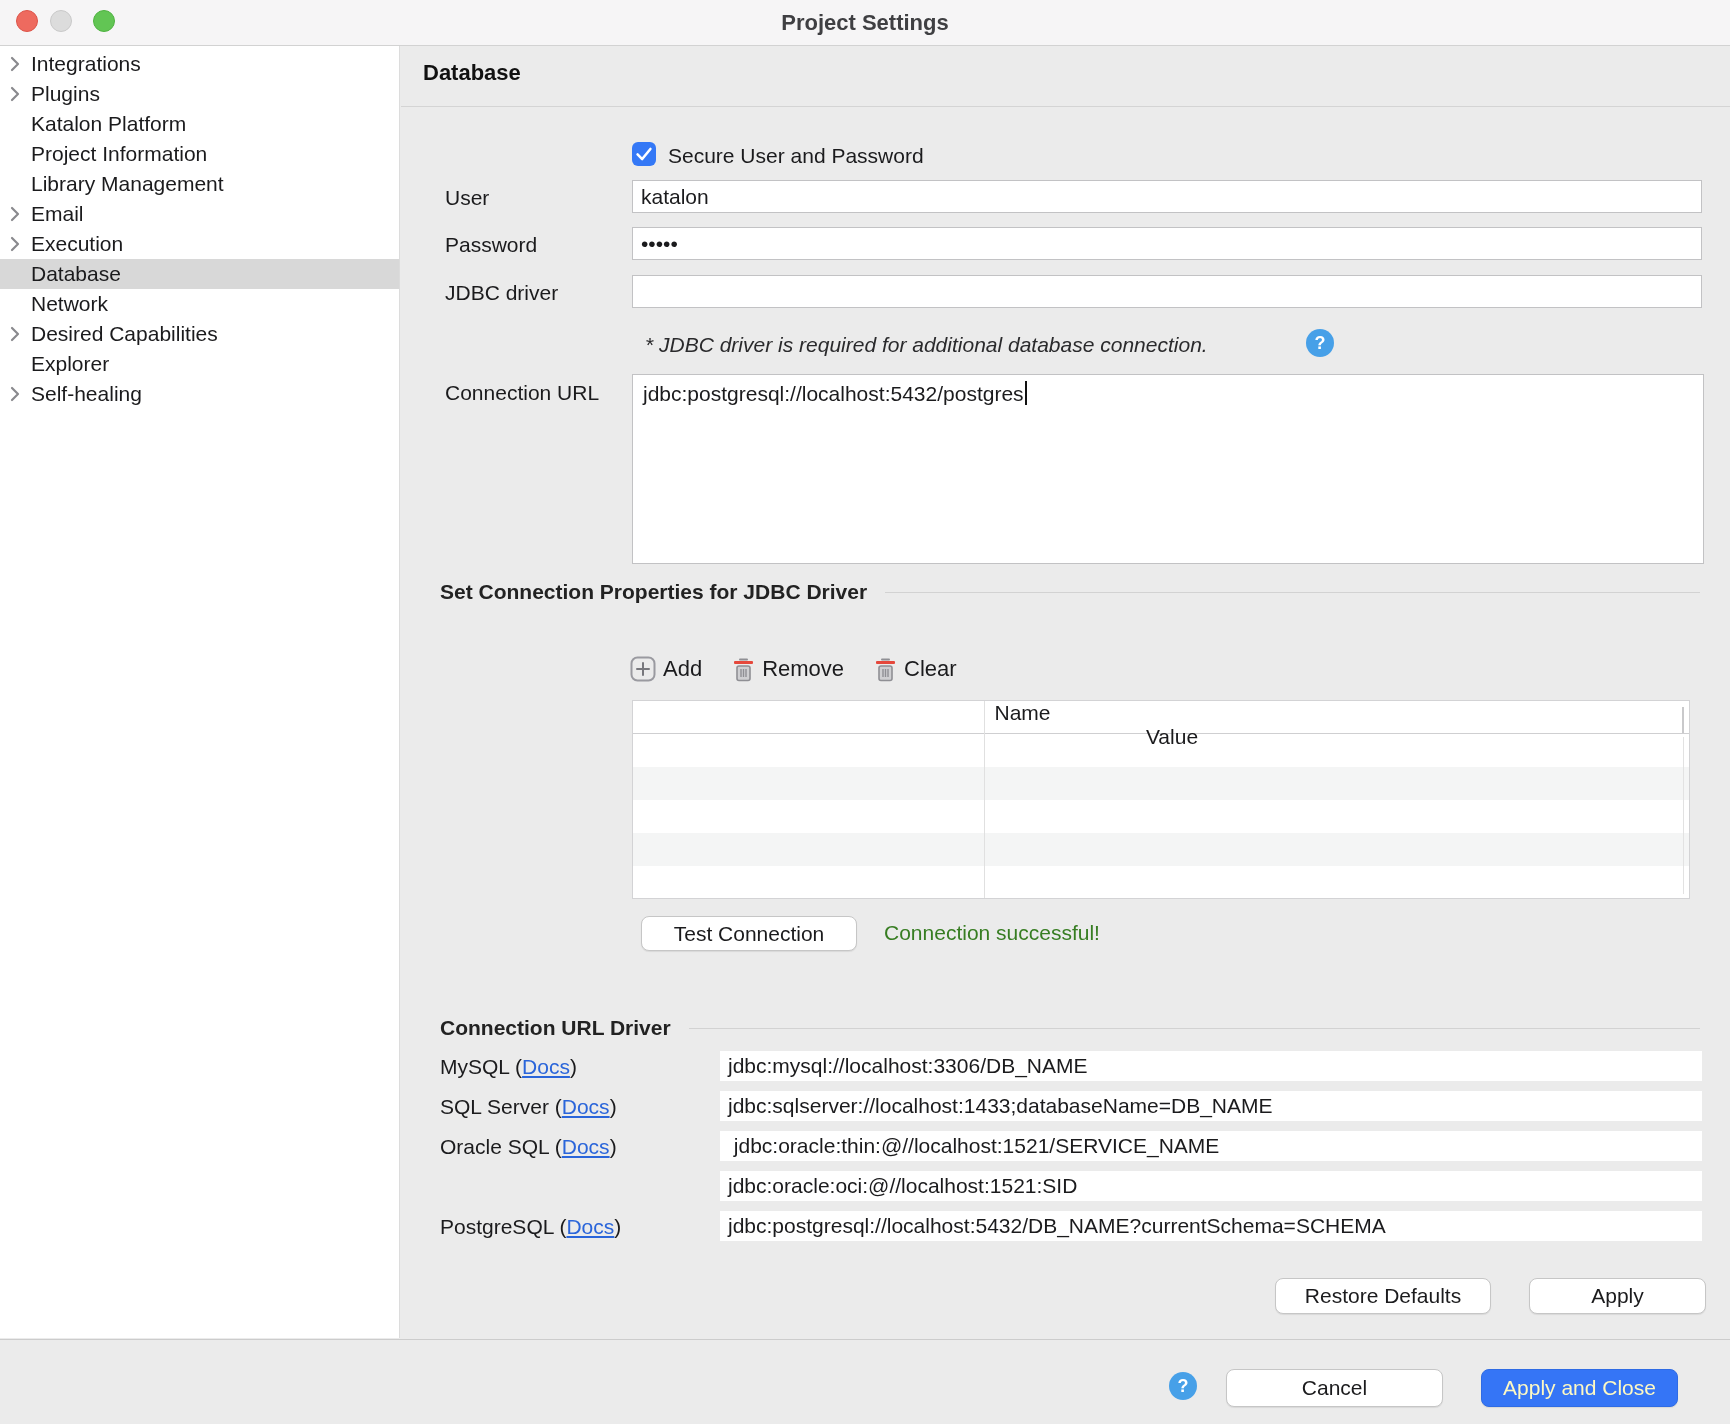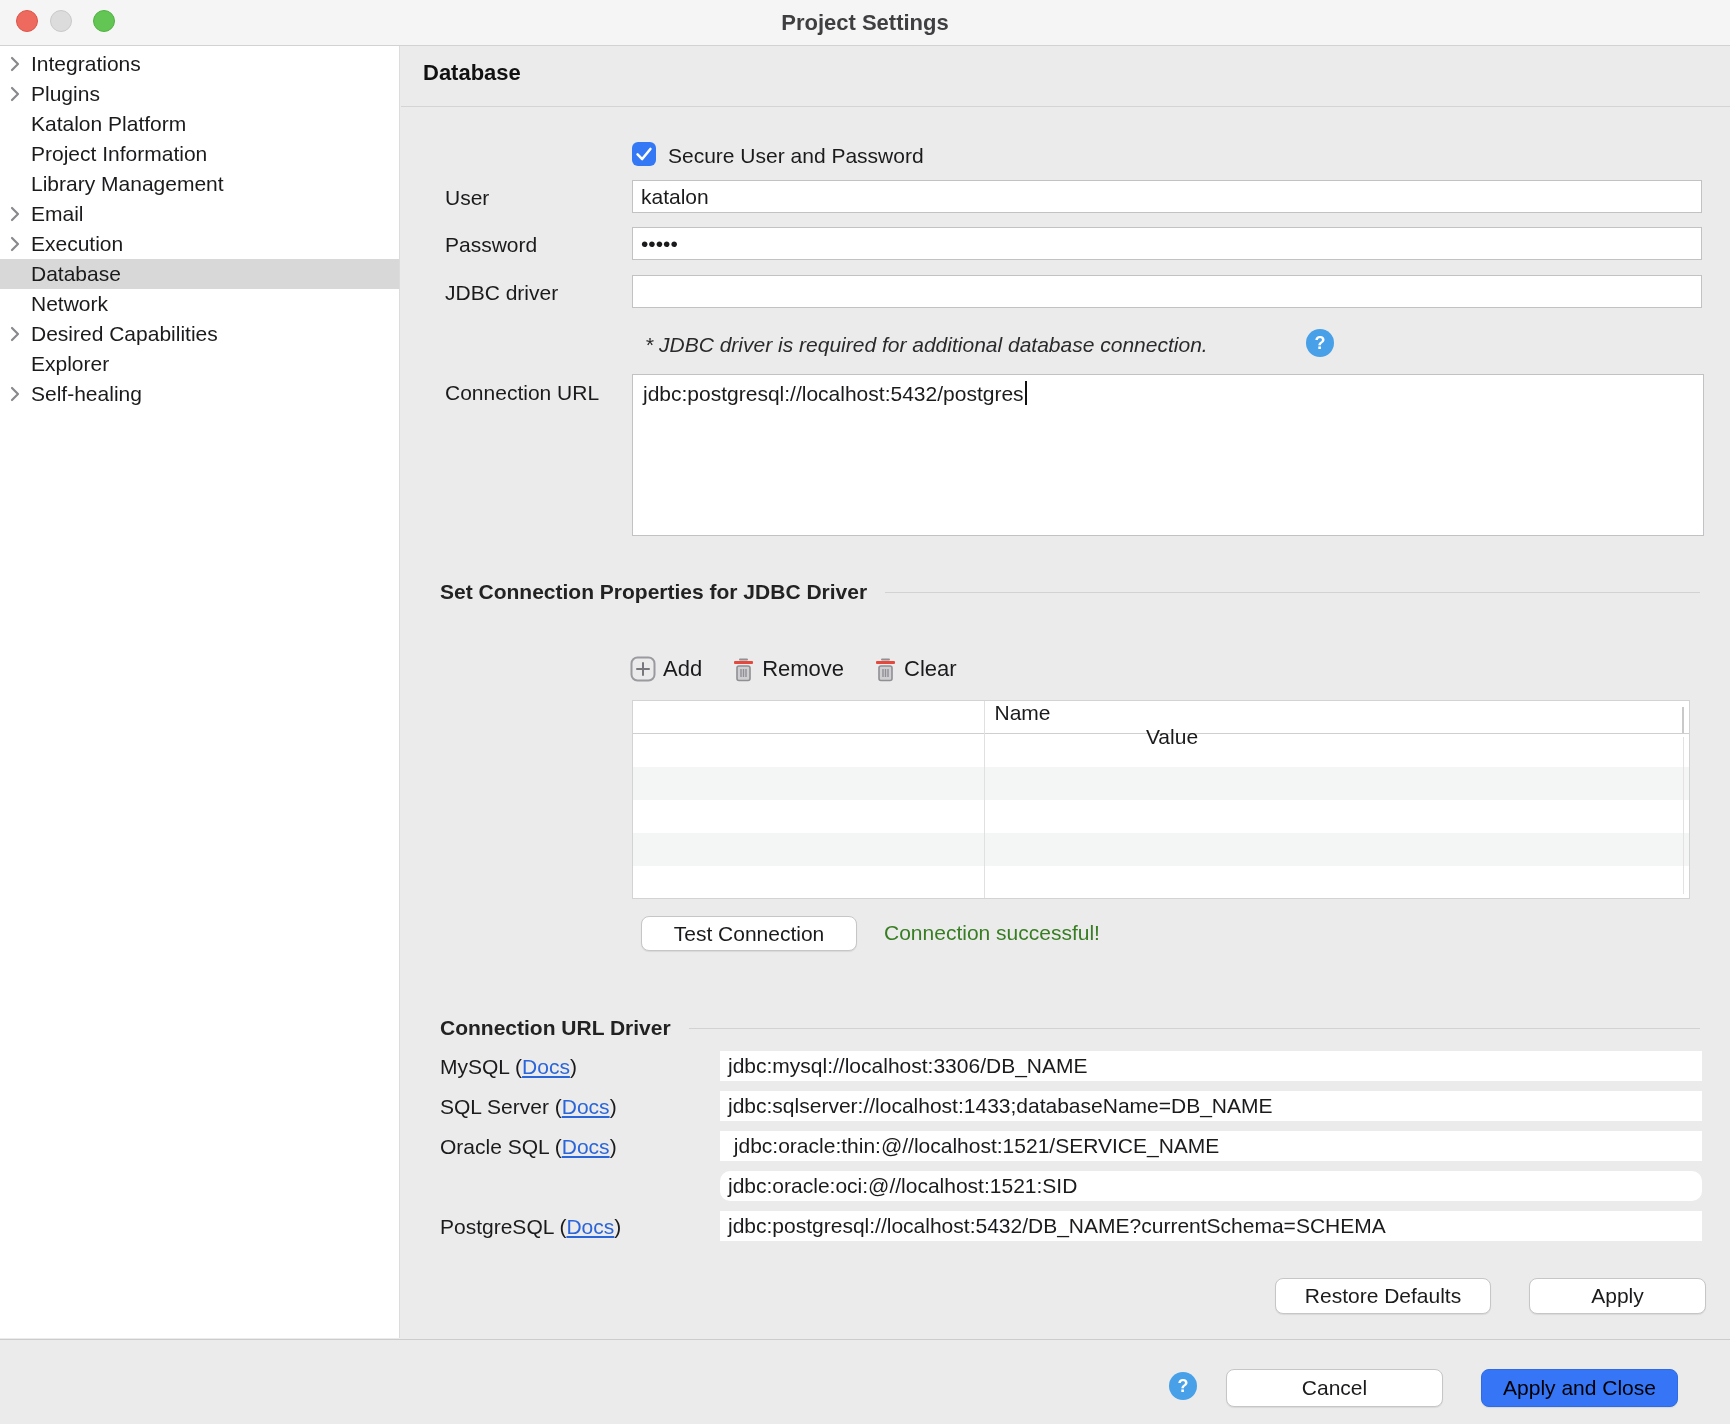--- a/index.html
+++ b/index.html
@@ -28,21 +28,21 @@
   
   .db-title{position:absolute;left:423px;top:60px;font-size:22px;font-weight:bold;color:#111;}
   .db-title-rule{position:absolute;left:401px;top:106px;width:1329px;height:1px;background:#d4d4d4;}
   .checkbox{position:absolute;left:632px;top:142px;width:24px;height:24px;border-radius:6px;background:#3478f6;display:flex;align-items:center;justify-content:center;}
   .cb-label{position:absolute;left:668px;top:144px;font-size:21px;}
   .field-label{position:absolute;left:445px;font-size:21px;color:#1b1b1d;}
   .text-input{position:absolute;left:632px;width:1070px;height:33px;background:#fff;border:1px solid #c2c2c4;font-family:"Liberation Sans",sans-serif;font-size:21px;color:#1b1b1d;padding:0 8px;outline:none;}
   .note{position:absolute;left:645px;top:333px;font-style:italic;font-size:21px;color:#2a2a2c;}
   .help-circle{width:28px;height:28px;border-radius:50%;background:#47a0e8;color:#fff;font-weight:bold;font-size:18px;display:flex;align-items:center;justify-content:center;}
   .help-1{position:absolute;left:1306px;top:329px;}
-  .conn-box{position:absolute;left:632px;top:374px;width:1072px;height:162px;background:#fff;border:1px solid #c2c2c4;padding:6px 10px;font-size:21px;}
+  .conn-box{position:absolute;left:632px;top:374px;width:1072px;height:190px;background:#fff;border:1px solid #c2c2c4;padding:6px 10px;font-size:21px;}
   .caret{display:inline-block;width:2px;height:24px;background:#111;vertical-align:-4px;margin-left:1px;}
   .group-header{position:absolute;left:440px;right:30px;display:flex;align-items:center;gap:18px;}
   .group-header .gh-title{font-weight:bold;font-size:21px;color:#222;white-space:nowrap;}
   .group-header .gh-rule{flex:1;height:1px;background:#d2d2d2;}
   .gh-1{top:580px;} .gh-2{top:1016px;}
   
   .props-toolbar{position:absolute;left:630px;top:651px;height:36px;display:flex;align-items:center;gap:30px;}
   .tool-btn{display:flex;align-items:center;gap:7px;cursor:default;font-size:22px;}
   
   .props-table{position:absolute;left:632px;top:700px;width:1058px;height:199px;background:#fff;border:1px solid #d3d3d5;}
@@ -61,21 +61,21 @@
   .restore-btn{left:1275px;top:1278px;width:216px;height:36px;}
   .apply-btn{left:1529px;top:1278px;width:177px;height:36px;}
   
   .sample-label{position:absolute;left:440px;font-size:21px;}
   .docs-link{color:#2a65da;text-decoration:underline;cursor:pointer;}
   .sample-field{position:absolute;left:720px;width:982px;height:30px;background:#fff;line-height:30px;padding-left:8px;font-size:21px;white-space:pre;overflow:hidden;}
   
   .footer-divider{position:absolute;left:0;top:1339px;width:1730px;height:1px;background:#cccccc;}
   .help-2{position:absolute;left:1169px;top:1372px;}
   .cancel-btn{left:1226px;top:1369px;width:217px;height:38px;}
-  .apply-close-btn{left:1481px;top:1369px;width:197px;height:38px;background:#3575f6;border:1px solid #2f6be4;color:#000000;}
+  .apply-close-btn{left:1481px;top:1369px;width:197px;height:38px;background:#3575f6;border:1px solid #2f6be4;color:#fef9c3;}
 </style>
 </head>
 <body>
 
 <div class="titlebar">
   <div class="light red"></div>
   <div class="light gray"></div>
   <div class="light green"></div>
   <div class="win-title">Project Settings</div>
 </div>
@@ -240,21 +240,21 @@
 
 <div class="sample-label" style="top:1055px;"><span>MySQL (</span><a class="docs-link">Docs</a><span>)</span></div>
 <div class="sample-field" style="top:1051px;">jdbc:mysql://localhost:3306/DB_NAME</div>
 
 <div class="sample-label" style="top:1095px;"><span>SQL Server (</span><a class="docs-link">Docs</a><span>)</span></div>
 <div class="sample-field" style="top:1091px;">jdbc:sqlserver://localhost:1433;databaseName=DB_NAME</div>
 
 <div class="sample-label" style="top:1135px;"><span>Oracle SQL (</span><a class="docs-link">Docs</a><span>)</span></div>
 <div class="sample-field" style="top:1131px;"> jdbc:oracle:thin:@//localhost:1521/SERVICE_NAME</div>
 
-<div class="sample-field" style="top:1171px;border-radius:10px;">jdbc:oracle:oci:@//localhost:1521:SID</div>
+<div class="sample-field" style="top:1171px;">jdbc:oracle:oci:@//localhost:1521:SID</div>
 
 <div class="sample-label" style="top:1215px;"><span>PostgreSQL (</span><a class="docs-link">Docs</a><span>)</span></div>
 <div class="sample-field" style="top:1211px;">jdbc:postgresql://localhost:5432/DB_NAME?currentSchema=SCHEMA</div>
 
 <div class="btn restore-btn">Restore Defaults</div>
 <div class="btn apply-btn">Apply</div>
 
 <div class="footer-divider"></div>
 <div class="help-circle help-2">
     <span>?</span>

